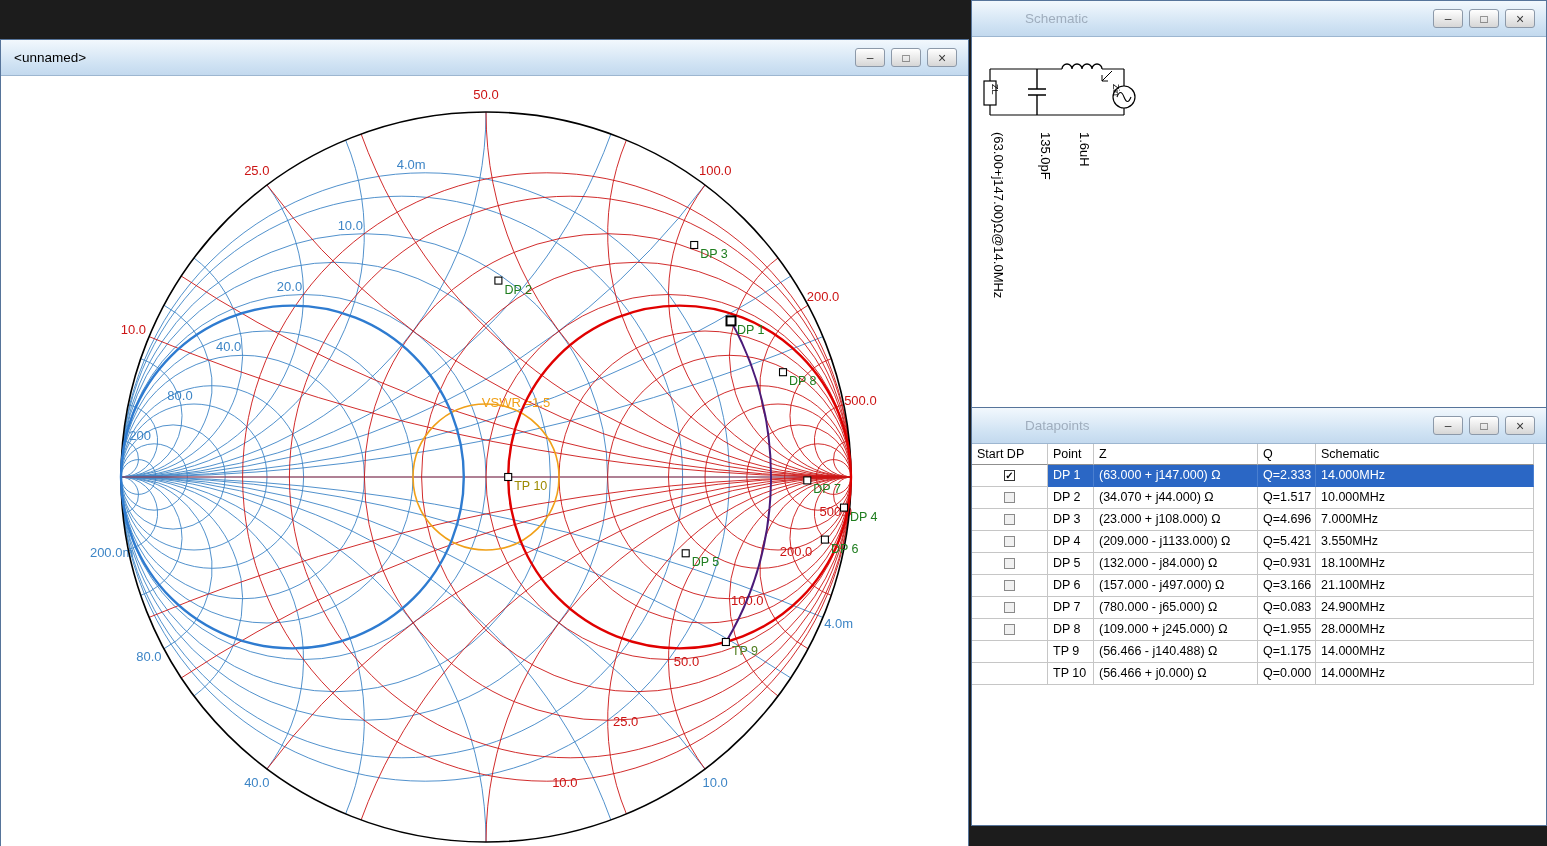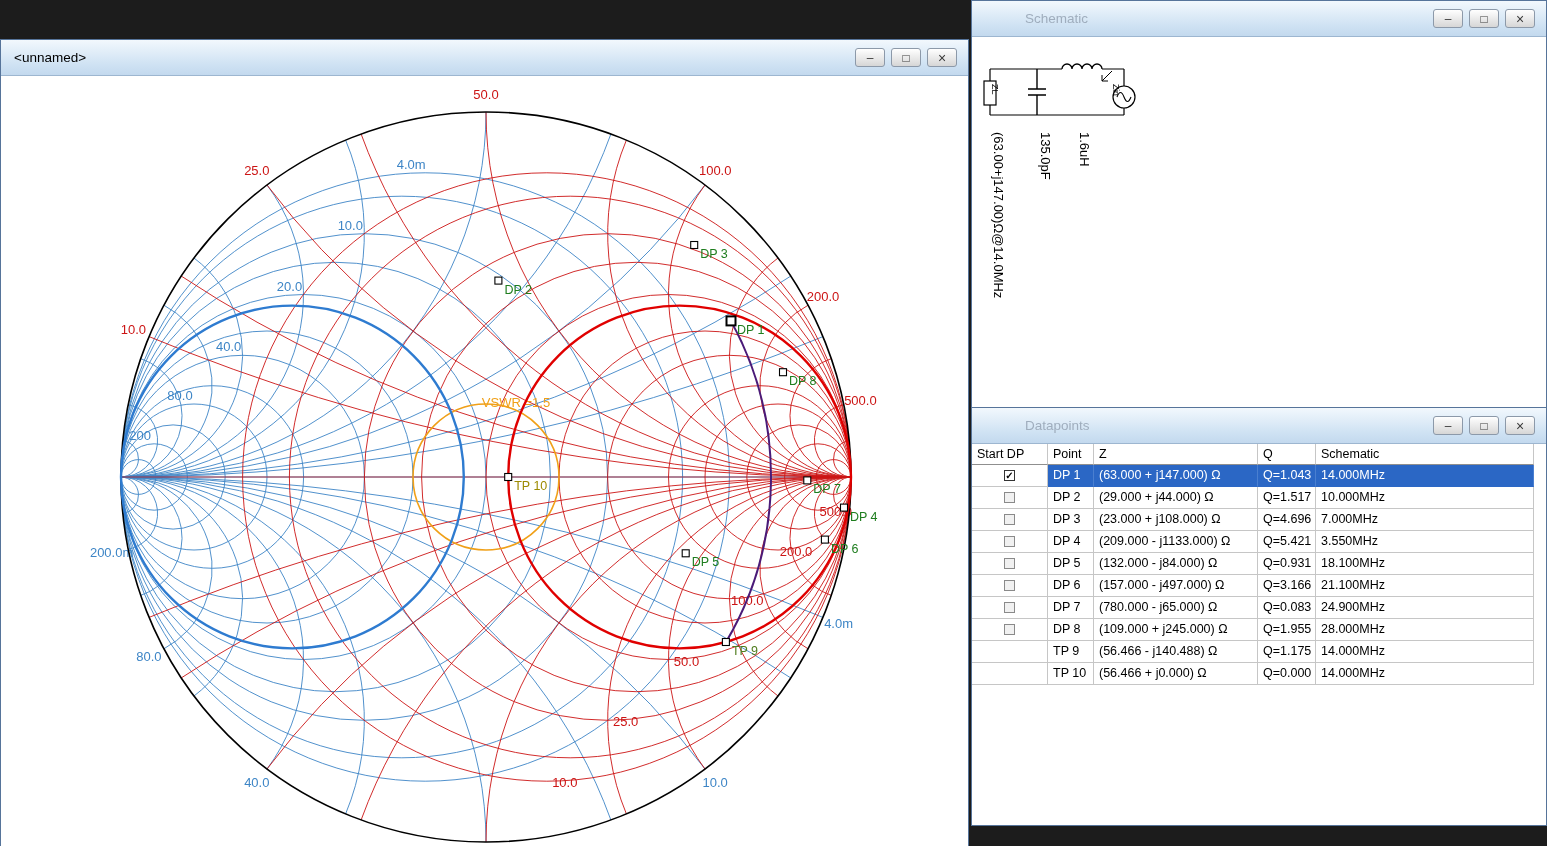--- a/index.html
+++ b/index.html
@@ -246,27 +246,27 @@
             <div class="dp-cell">Start DP</div>
             <div class="dp-cell">Point</div>
             <div class="dp-cell">Z</div>
             <div class="dp-cell">Q</div>
             <div class="dp-cell">Schematic</div>
           </div>
           <div class="dp-row selected">
             <div class="dp-cell check-cell"><span class="cb checked">✓</span></div>
             <div class="dp-cell">DP 1</div>
             <div class="dp-cell">(63.000 + j147.000) Ω</div>
-            <div class="dp-cell">Q=1.043</div>
+            <div class="dp-cell">Q=2.333</div>
             <div class="dp-cell">14.000MHz</div>
           </div>
           <div class="dp-row">
             <div class="dp-cell check-cell"><span class="cb"></span></div>
             <div class="dp-cell">DP 2</div>
-            <div class="dp-cell">(29.000 + j44.000) Ω</div>
+            <div class="dp-cell">(34.070 + j44.000) Ω</div>
             <div class="dp-cell">Q=1.517</div>
             <div class="dp-cell">10.000MHz</div>
           </div>
           <div class="dp-row">
             <div class="dp-cell check-cell"><span class="cb"></span></div>
             <div class="dp-cell">DP 3</div>
             <div class="dp-cell">(23.000 + j108.000) Ω</div>
             <div class="dp-cell">Q=4.696</div>
             <div class="dp-cell">7.000MHz</div>
           </div>

